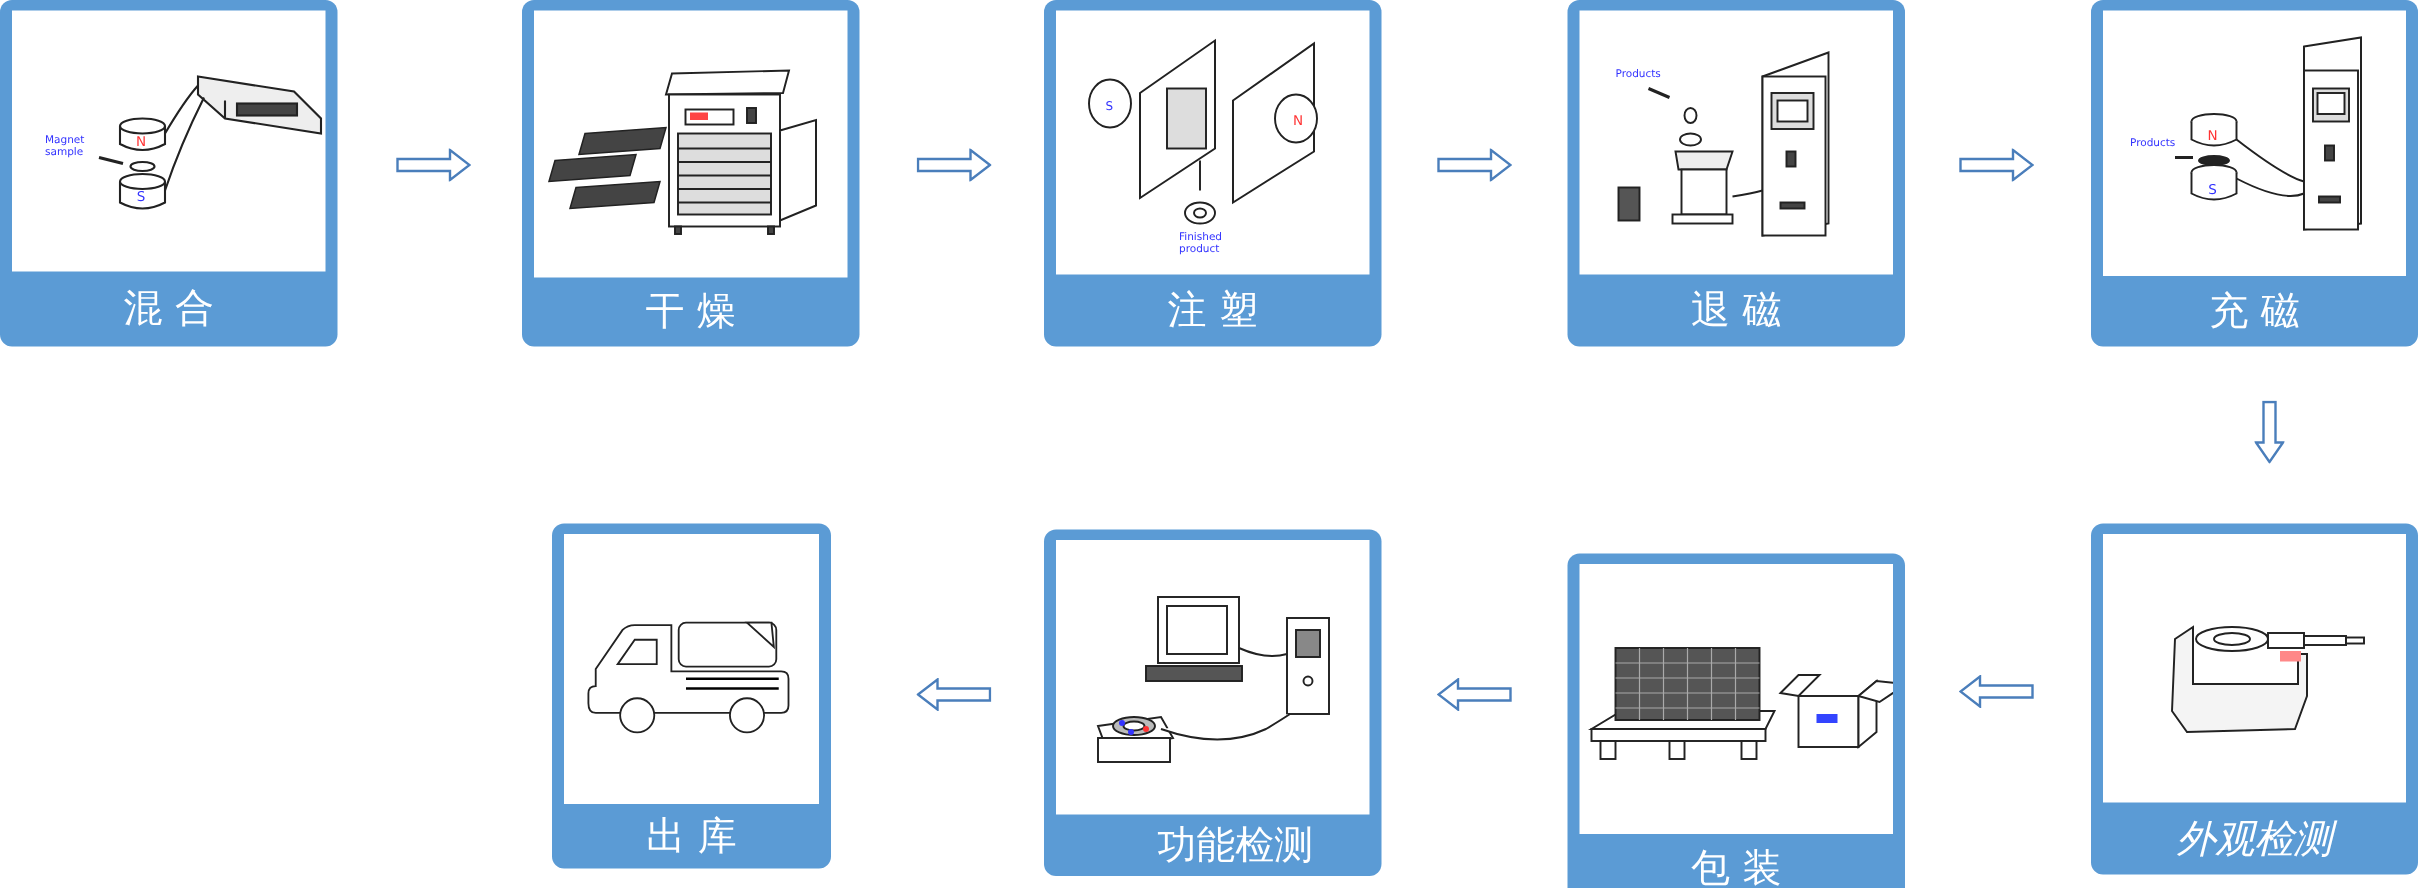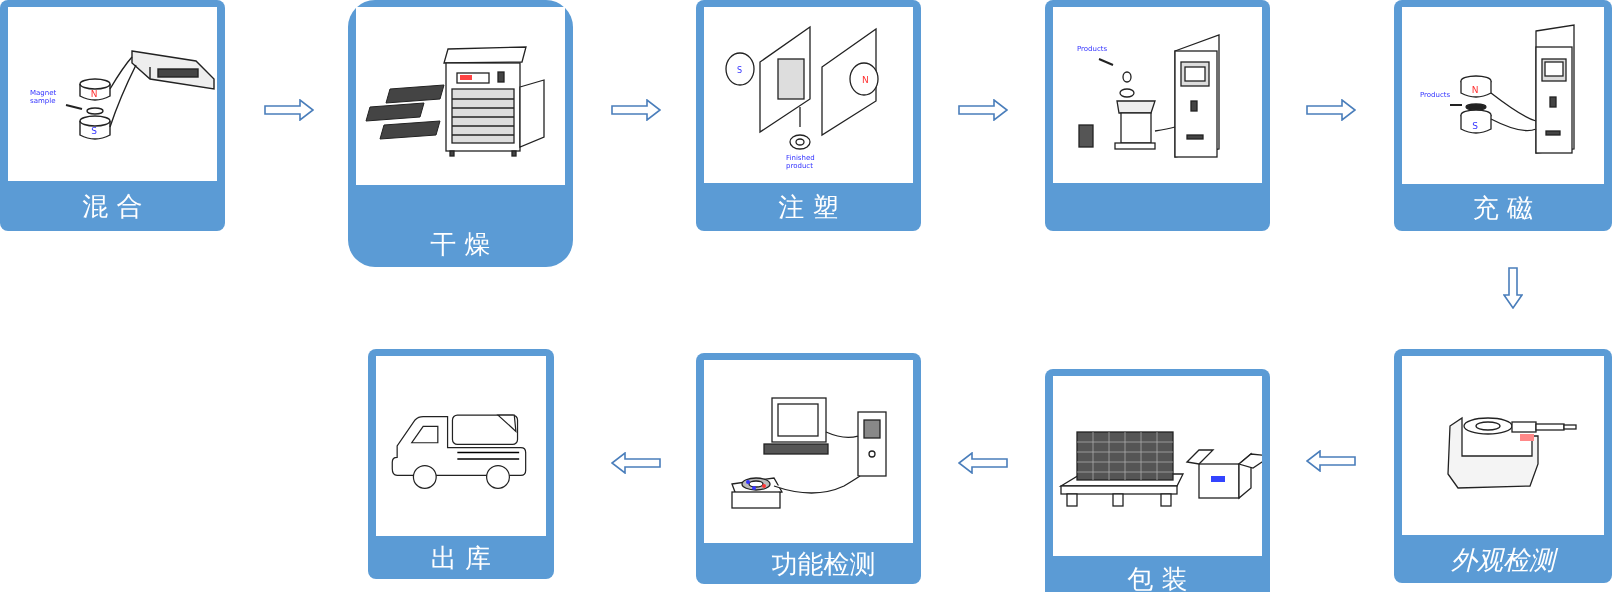--- a/index.html
+++ b/index.html
@@ -38,21 +38,21 @@
   </div>
   <div class="label" style="height:50px;">混 合</div>
 </div>
 
 <div class="arrow" style="left:264px;top:99px;width:50px;height:22px;">
   <svg viewBox="0 0 50 22">
       <path d="M1 7 H36 V1 L49 11 L36 21 V15 H1 Z" fill="#fff" stroke="#4a7ebb" stroke-width="1.6"></path>
     </svg>
 </div>
 
-<div class="card" style="left:348px;top:0;width:225px;height:267px;border-radius:27px;">
+<div class="card" style="left:348px;top:0;width:225px;height:231px;">
   <div class="pic" style="top:7px;height:178px;">
     <svg viewBox="0 0 209 178">
       <g stroke="#222" stroke-width="1.3" fill="#fff">
         <polygon points="92,42 170,40 166,55 88,56"></polygon>
         <rect x="90" y="56" width="74" height="88"></rect>
         <rect x="101" y="66" width="32" height="10"></rect>
         <rect x="142" y="65" width="6" height="10" fill="#444"></rect>
         <rect x="96" y="82" width="62" height="54" fill="#ddd"></rect>
         <line x1="96" y1="92" x2="158" y2="92"></line>
         <line x1="96" y1="101" x2="158" y2="101"></line>
@@ -123,20 +123,21 @@
         <rect x="62" y="136" width="40" height="6"></rect>
         <ellipse cx="74" cy="86" rx="7" ry="4"></ellipse>
         <ellipse cx="74" cy="70" rx="4" ry="5"></ellipse>
         <rect x="26" y="118" width="14" height="22" fill="#555"></rect>
         <path d="M102 124 Q115 122 122 120"></path>
         <line x1="46" y1="52" x2="60" y2="58" stroke-width="2"></line>
       </g>
       <text x="24" y="44" fill="#3333ff" font-size="7">Products</text>
     </svg>
   </div>
+  <div class="label" style="height:48px;">退 磁</div>
 </div>
 
 <div class="arrow" style="left:1306px;top:99px;width:50px;height:22px;">
   <svg viewBox="0 0 50 22">
       <path d="M1 7 H36 V1 L49 11 L36 21 V15 H1 Z" fill="#fff" stroke="#4a7ebb" stroke-width="1.6"></path>
     </svg>
 </div>
 
 <div class="card" style="left:1394px;top:0;width:218px;height:231px;">
   <div class="pic" style="top:7px;height:177px;">

